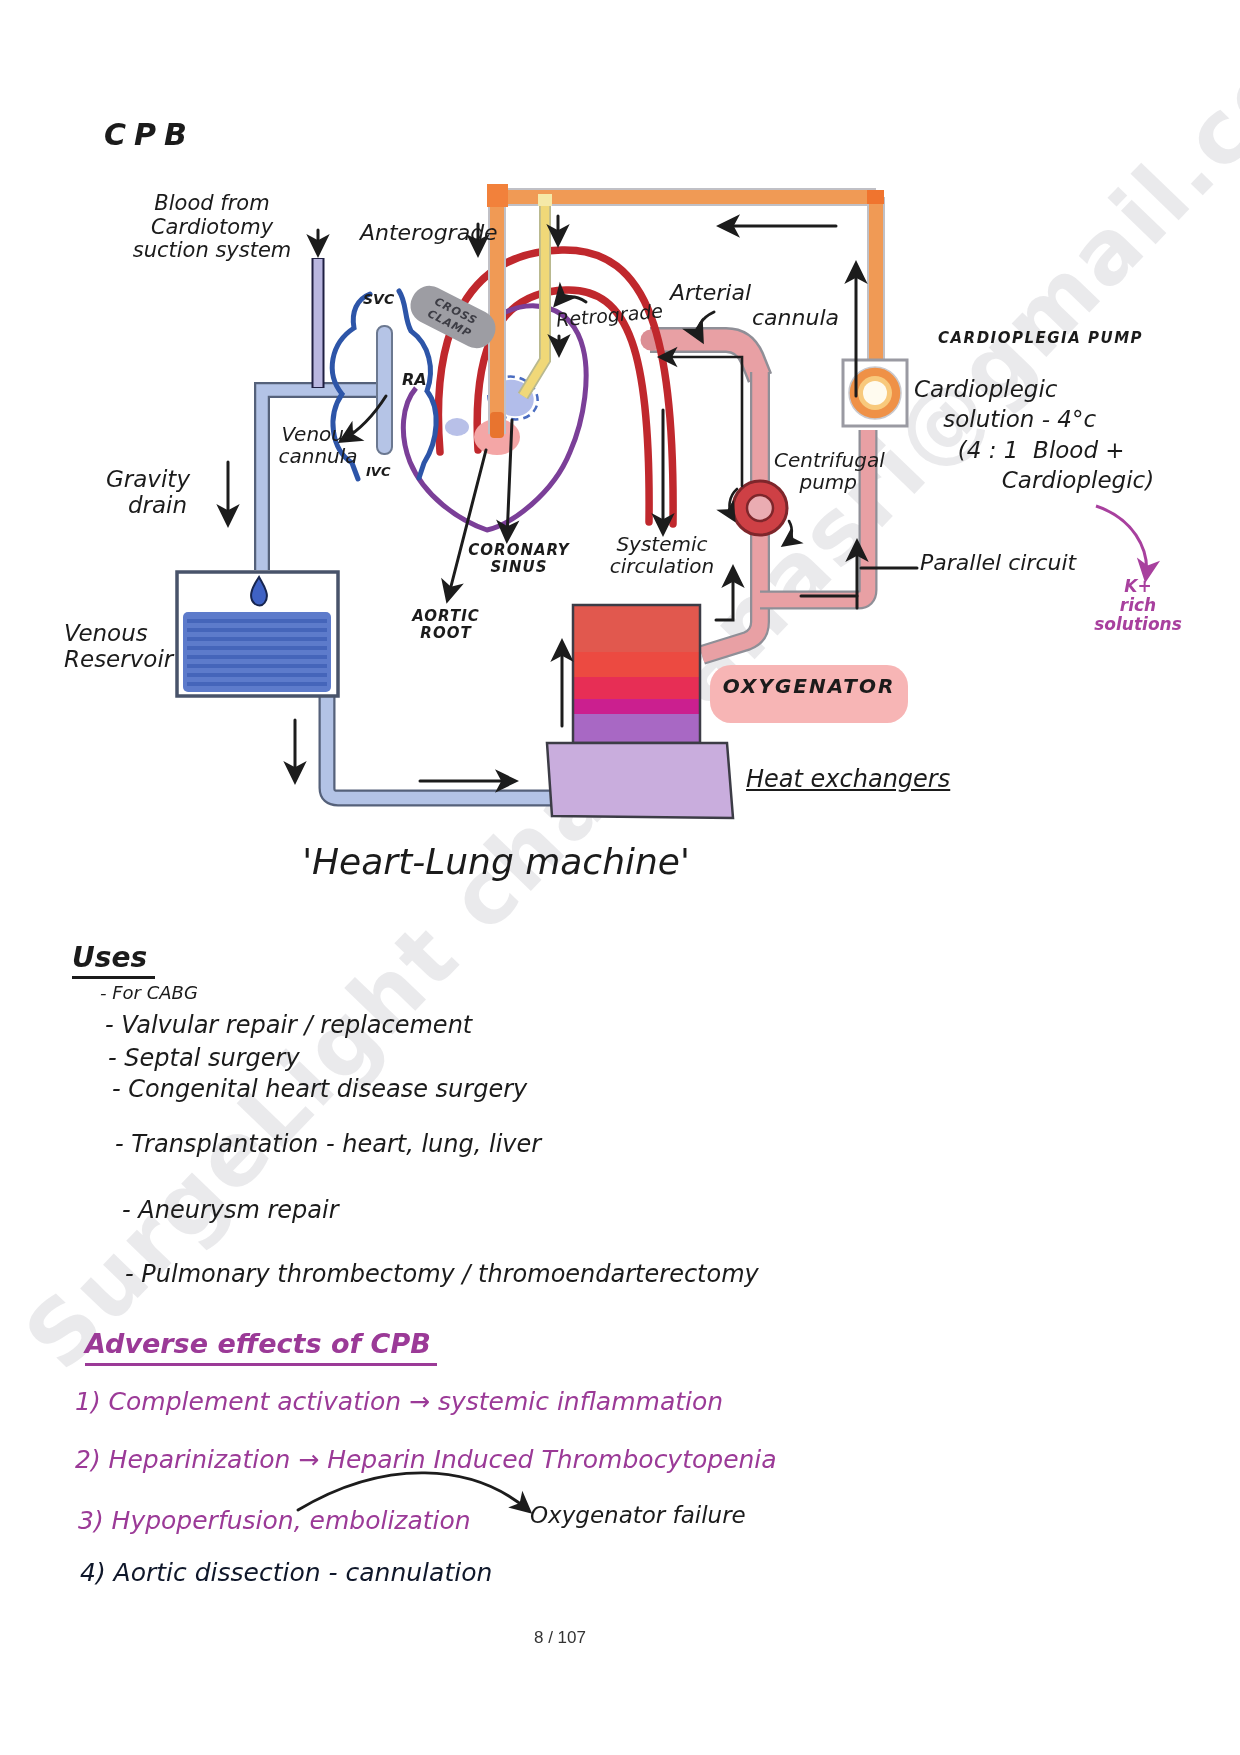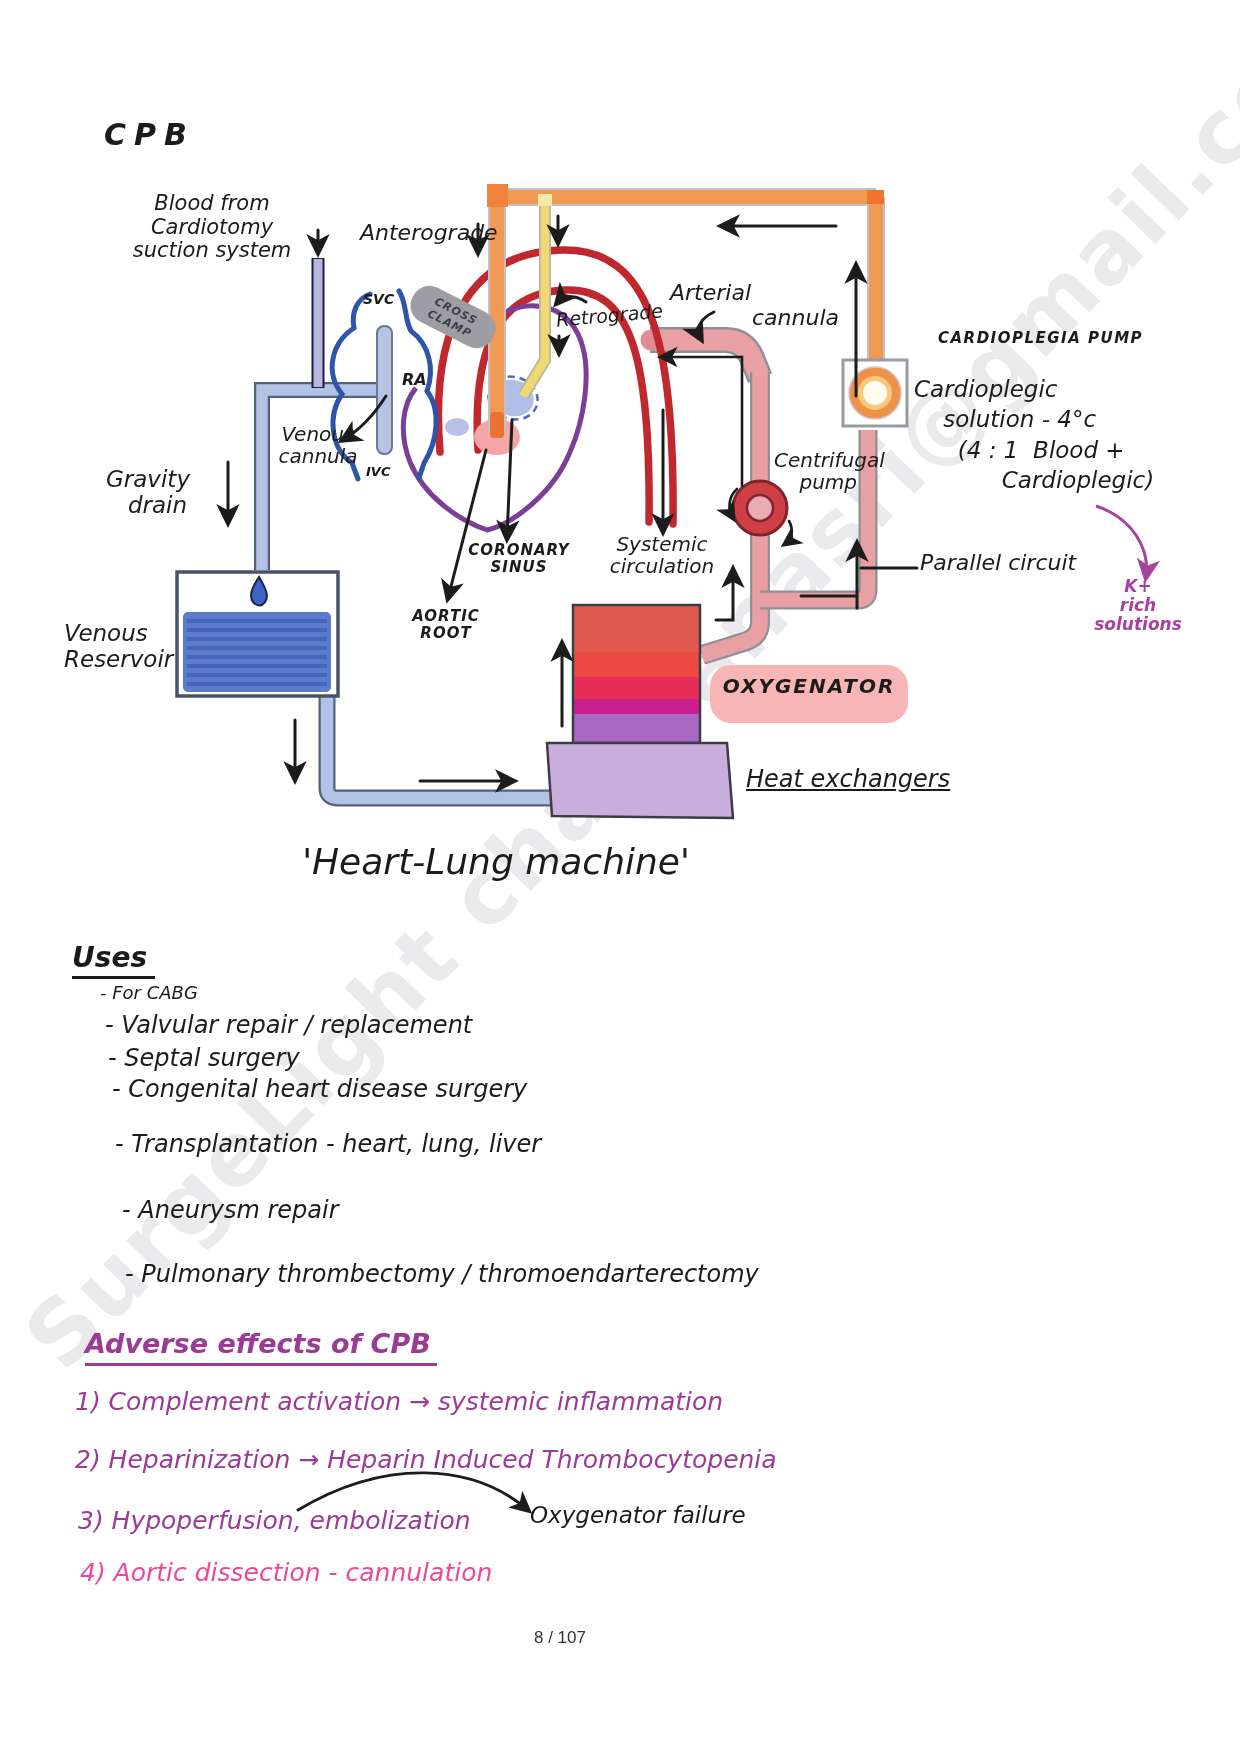--- a/index.html
+++ b/index.html
@@ -49,21 +49,21 @@
   .u3{left:108px;top:1045px;font-size:24px;font-style:italic;}
   .u4{left:112px;top:1076px;font-size:24px;}
   .u5{left:115px;top:1131px;font-size:24px;}
   .u6{left:122px;top:1197px;font-size:24px;}
   .u7{left:125px;top:1261px;font-size:24px;}
   .advhead{left:85px;top:1329px;font-size:27px;font-weight:bold;border-bottom:3.5px solid #9b3a97;padding:0 6px 4px 0;}
   .a1{left:75px;top:1388px;font-size:25px;}
   .a2{left:75px;top:1446px;font-size:25px;}
   .a3{left:78px;top:1507px;font-size:25px;}
   .oxyfail{left:530px;top:1503px;font-size:23px;color:#1b1b1b;}
-  .a4{left:80px;top:1559px;font-size:25px;color:#ec4899;}
+  .a4{left:80px;top:1559px;font-size:25px;color:#0f172a;}
   .pagenum{left:0;top:1628px;width:1120px;text-align:center;font-size:17px;color:#333;font-style:normal;
            font-family:"Liberation Sans",sans-serif;position:absolute;}
 </style>
 </head>
 <body>
 
 <div id="page">
 
   <div id="wm">SurgeLight  chandanasri@gmail.com</div>
 

